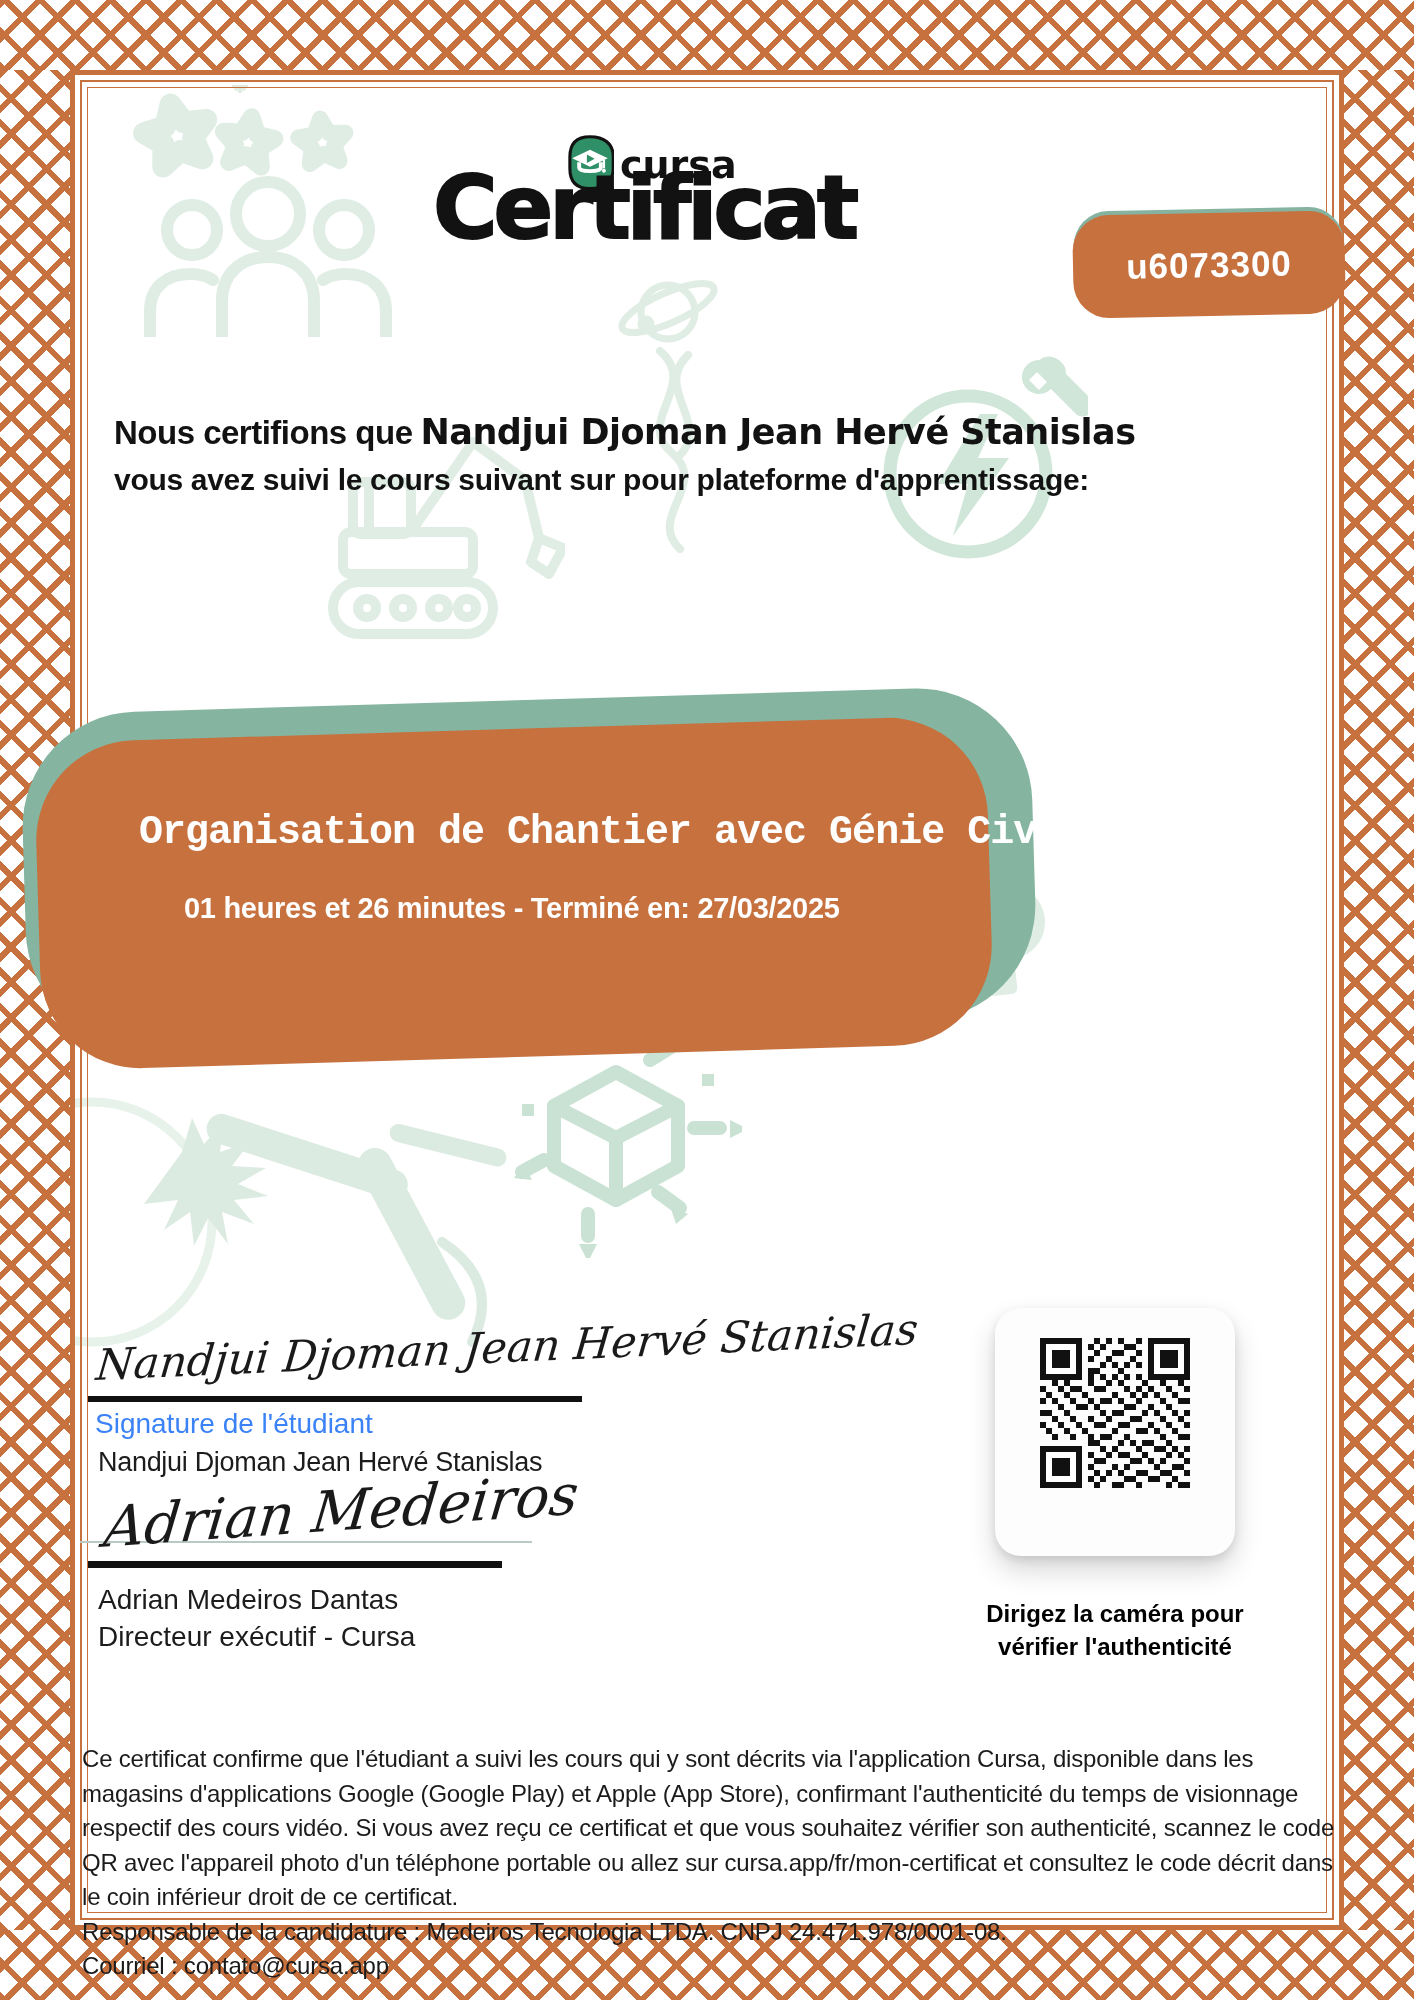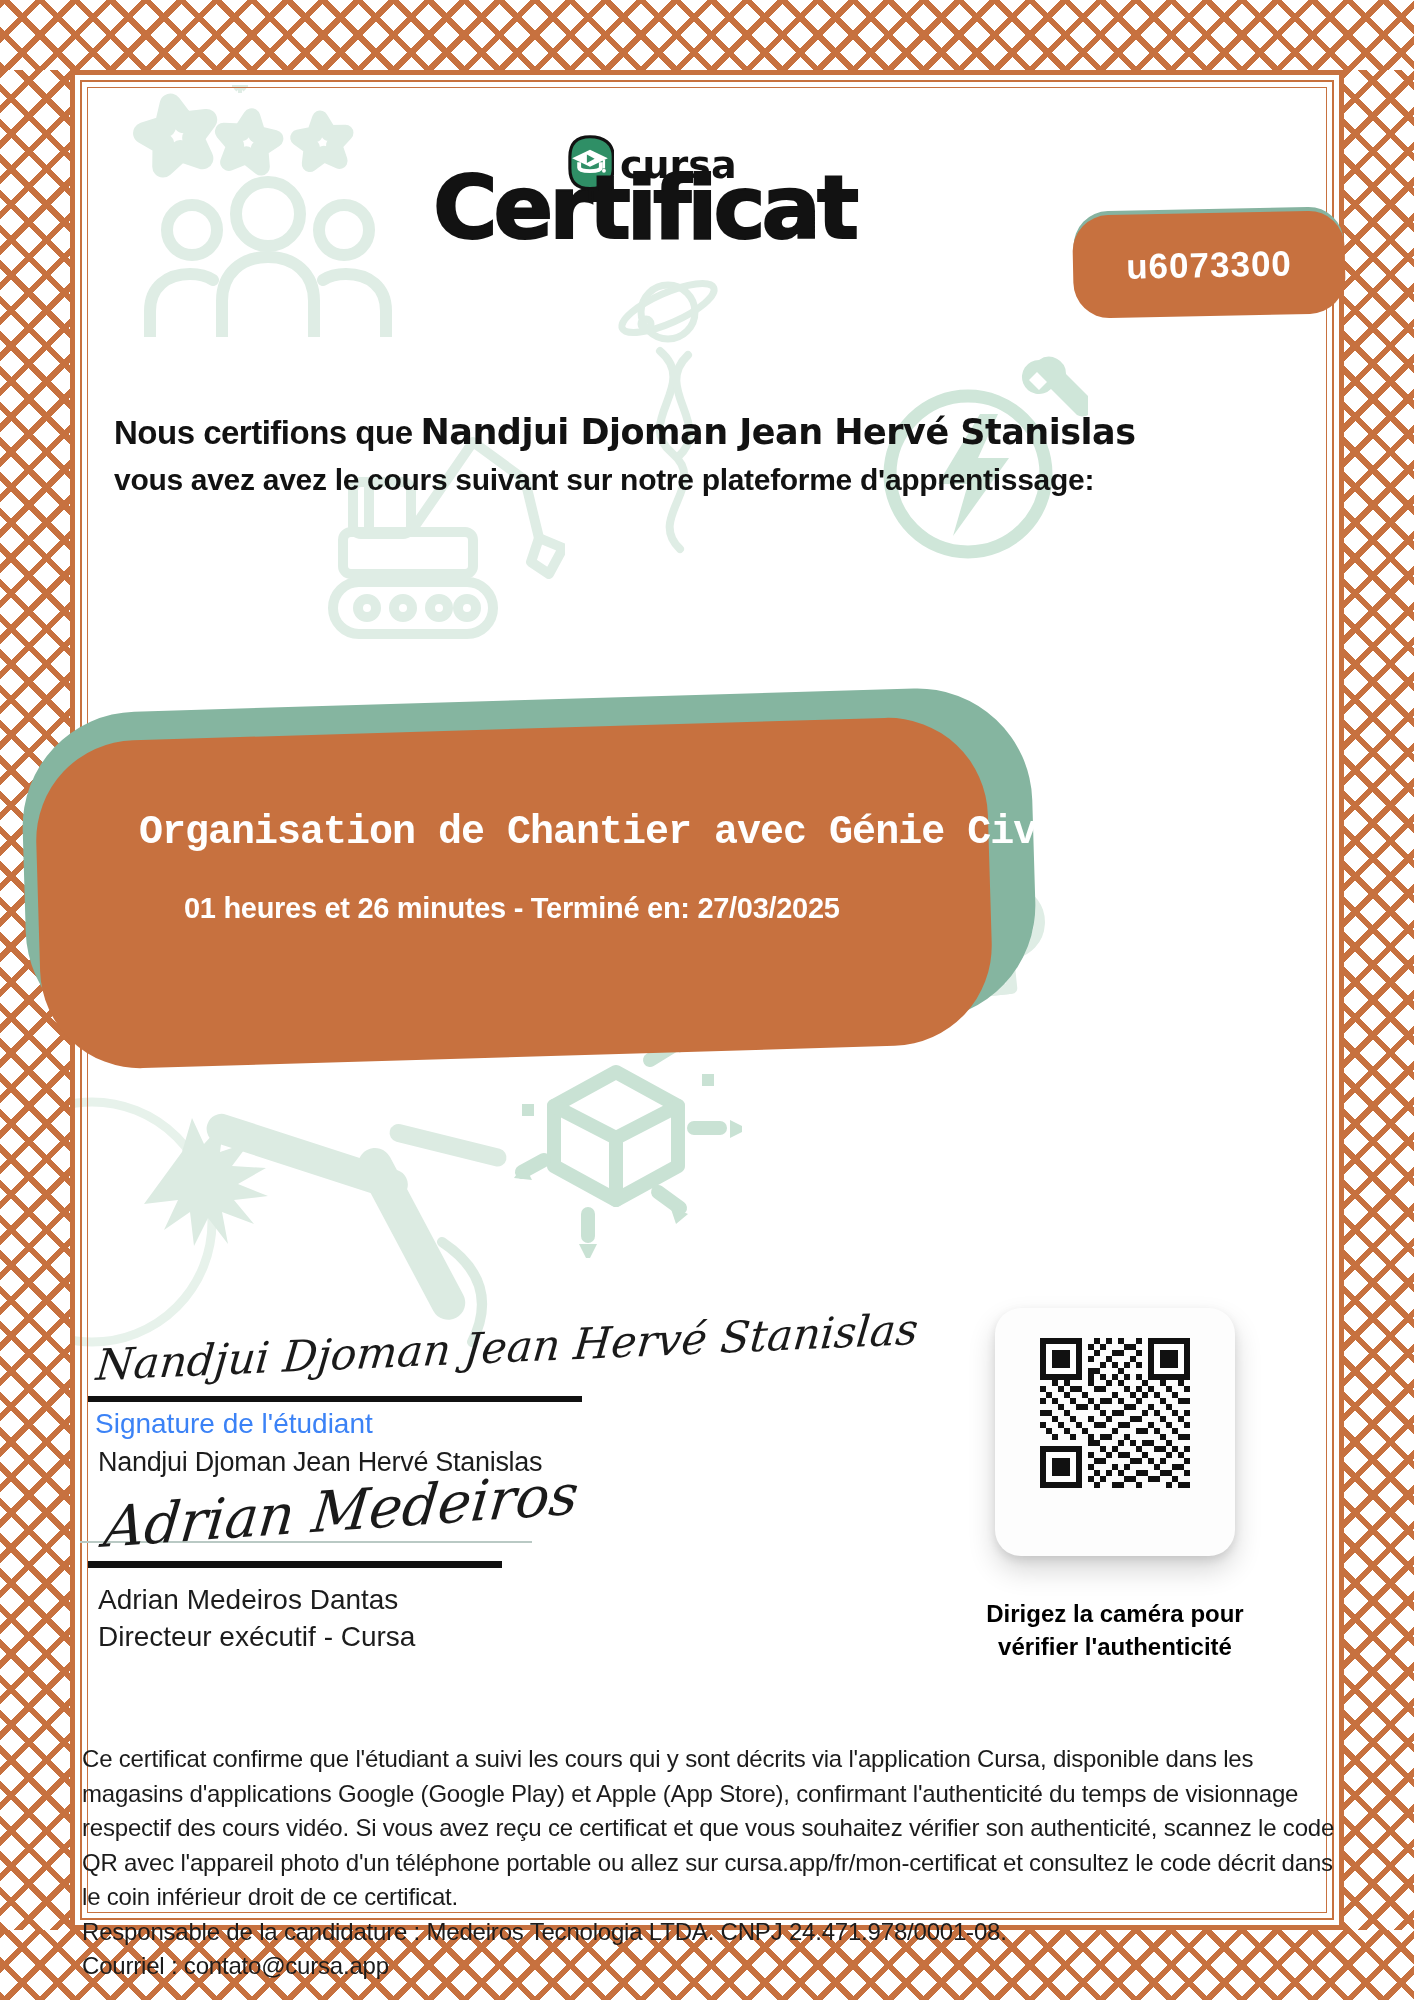--- a/index.html
+++ b/index.html
@@ -189,21 +189,21 @@
   </svg>
   <div class="brand">cursa</div>
 
   <div class="cert-title">Certificat</div>
 
   <div class="badge">
     <span>u6073300</span>
   </div>
 
   <div class="intro1"><span class="pre">Nous certifions que</span><span class="name" style="margin-left:8px;">Nandjui Djoman Jean Hervé Stanislas</span></div>
-  <div class="intro2">vous avez avez le cours suivant sur notre plateforme d'apprentissage:</div>
+  <div class="intro2">vous avez suivi le cours suivant sur pour plateforme d'apprentissage:</div>
 
   <div class="banner-teal"></div>
   <div class="banner-orange"></div>
   <div class="course-title">Organisation de Chantier avec Génie Civil</div>
   <div class="course-meta">01 heures et 26 minutes - Terminé en: 27/03/2025</div>
 
   <div class="script sig1-script">Nandjui Djoman Jean Hervé Stanislas</div>
   <div class="sig-line sig1-line"></div>
   <div class="sig1-label">Signature de l'étudiant</div>
   <div class="sig1-name">Nandjui Djoman Jean Hervé Stanislas</div>

